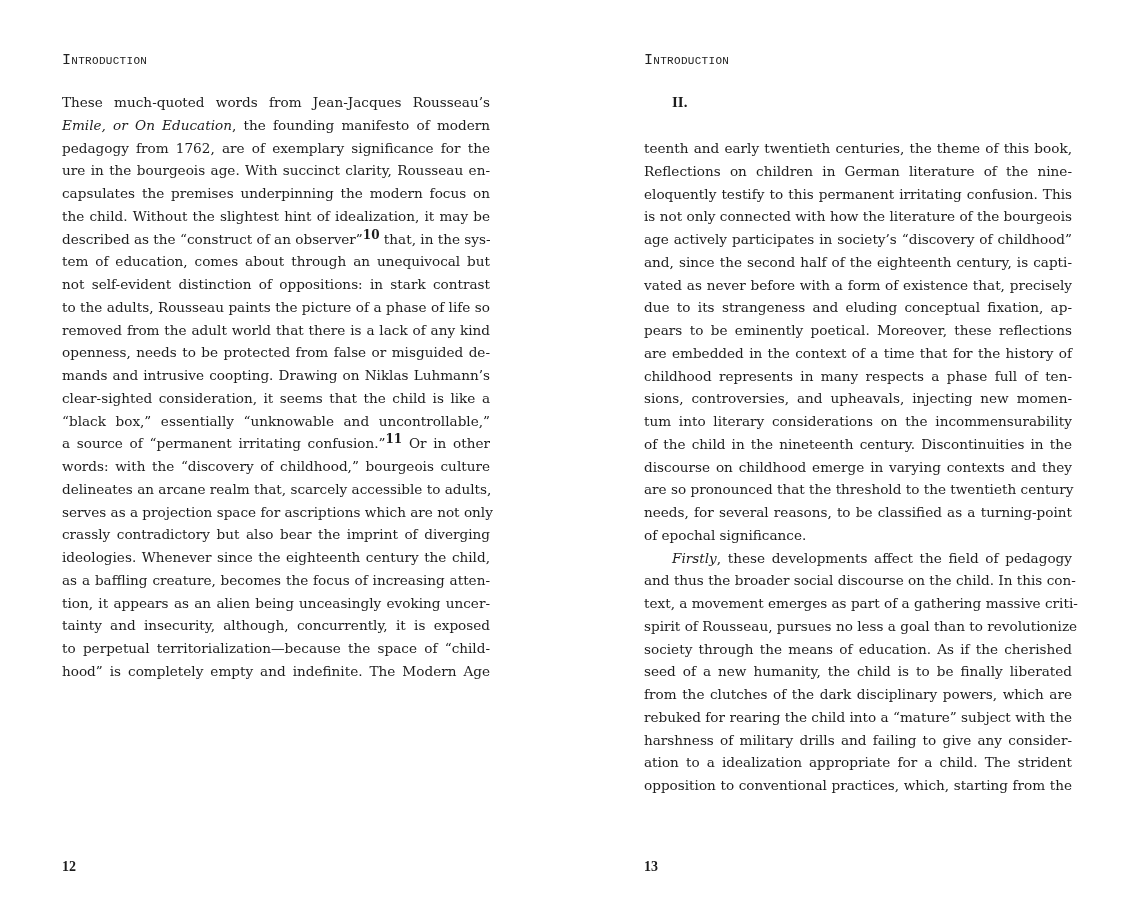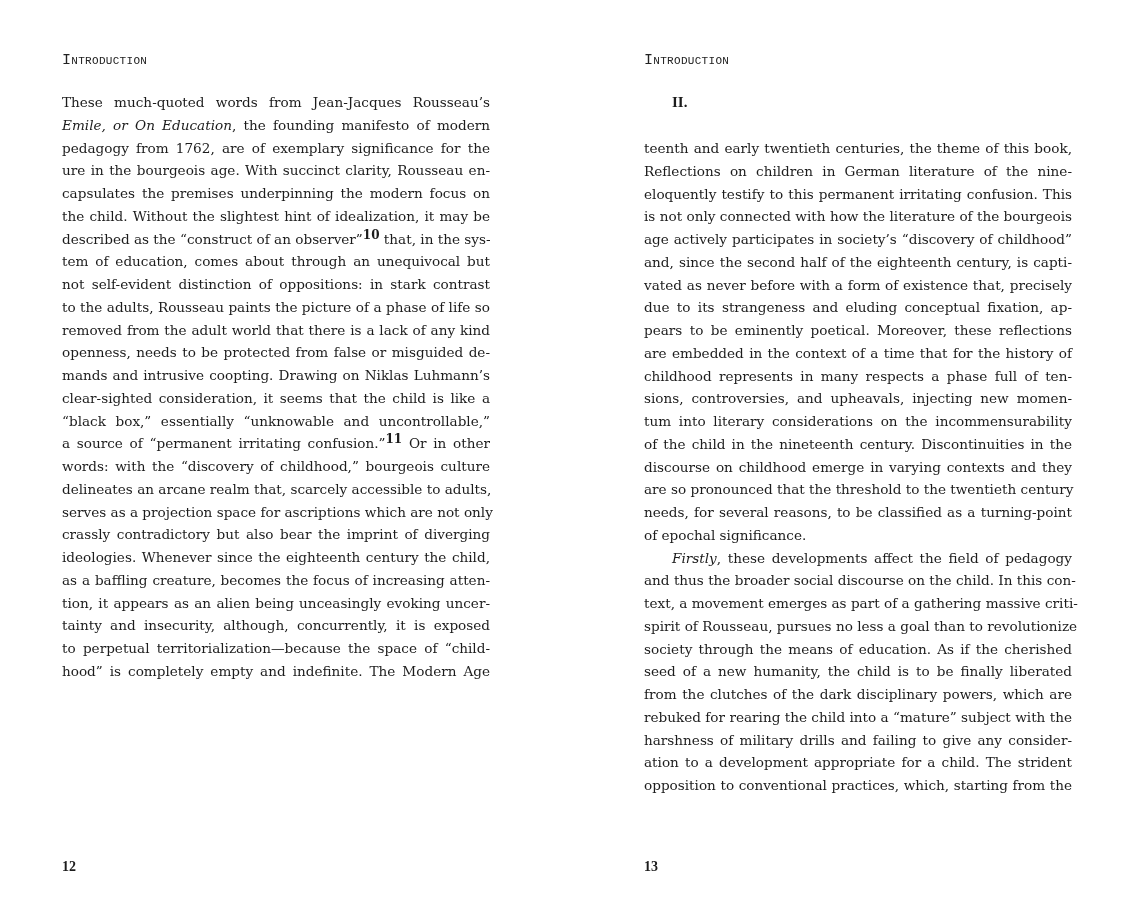--- a/index.html
+++ b/index.html
@@ -143,18 +143,18 @@
     <span class="line last">of epochal significance.</span>
     <span class="line indent"><em>Firstly</em><span>, these developments affect the field of pedagogy</span></span>
     <span class="line">and thus the broader social discourse on the child. In this con-</span>
     <span class="line">text, a movement emerges as part of a gathering massive criti-</span>
     <span class="line">spirit of Rousseau, pursues no less a goal than to revolutionize</span>
     <span class="line">society through the means of education. As if the cherished</span>
     <span class="line">seed of a new humanity, the child is to be finally liberated</span>
     <span class="line">from the clutches of the dark disciplinary powers, which are</span>
     <span class="line">rebuked for rearing the child into a “mature” subject with the</span>
     <span class="line">harshness of military drills and failing to give any consider-</span>
-    <span class="line">ation to a development appropriate for a child. The strident</span>
+    <span class="line">ation to a idealization appropriate for a child. The strident</span>
     <span class="line">opposition to conventional practices, which, starting from the</span>
   </div>
 
   <div class="page-number">13</div>
 </div>
 
 </body></html>

